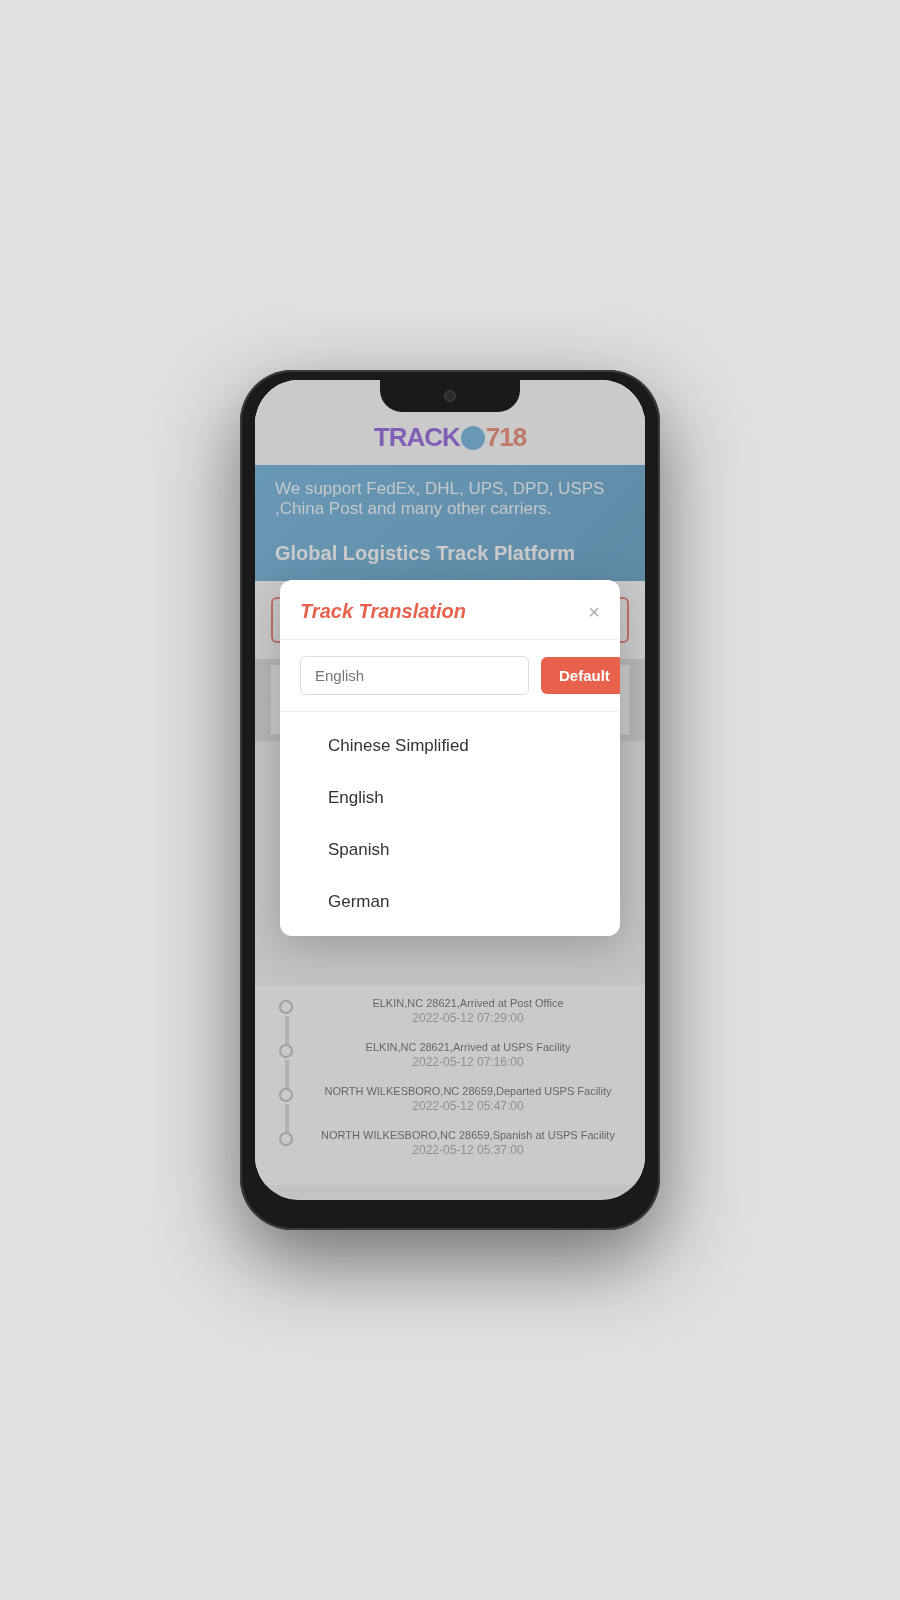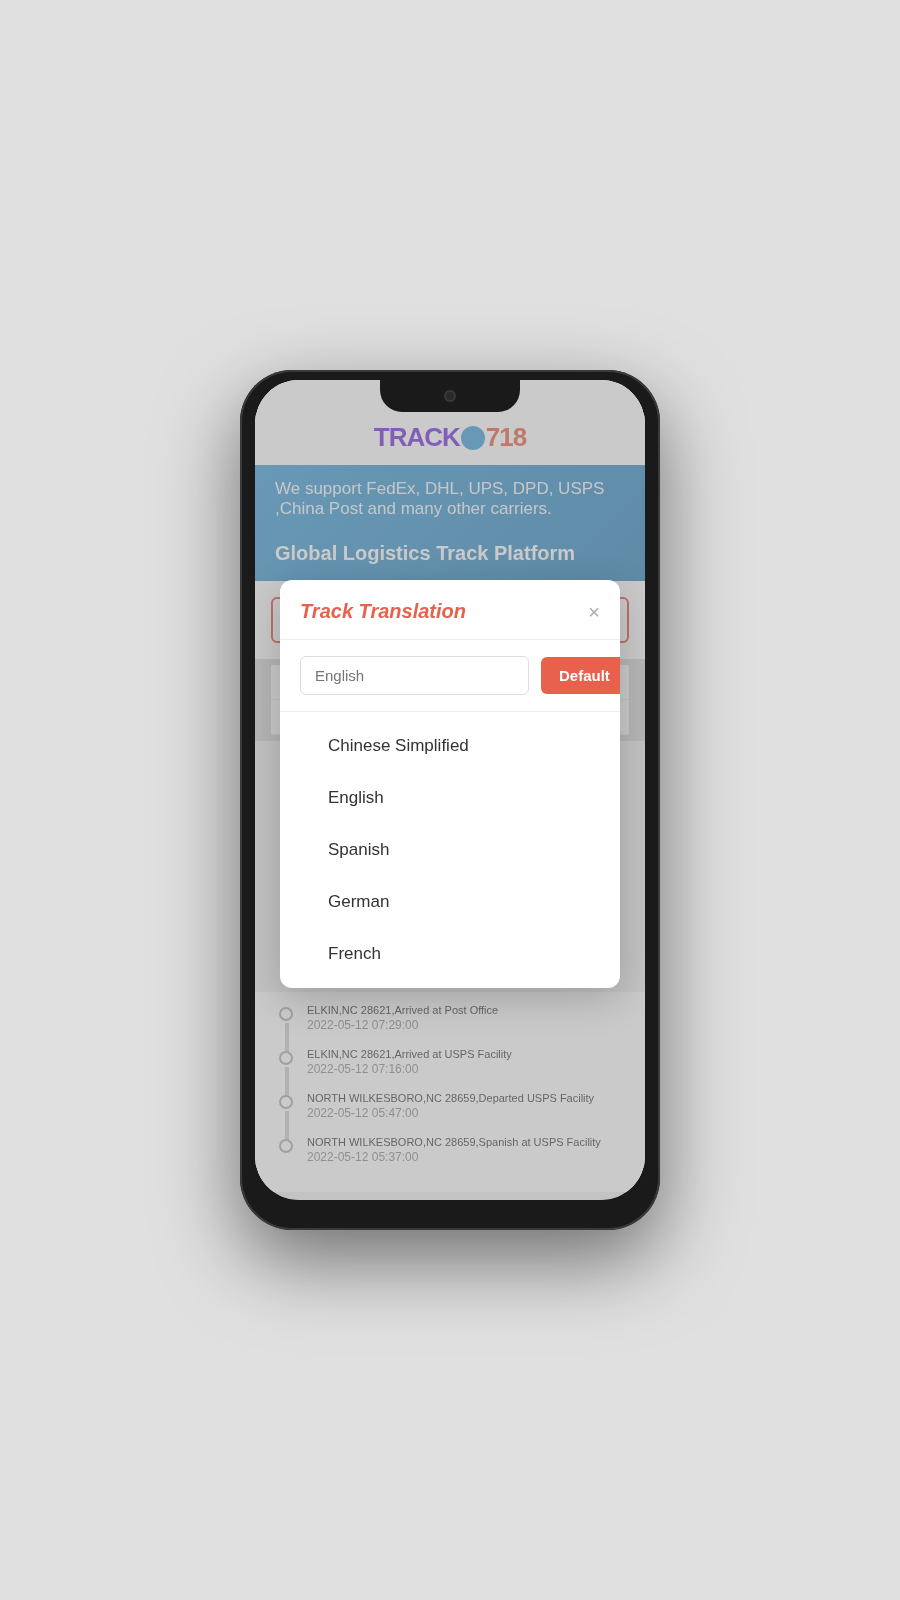--- a/index.html
+++ b/index.html
@@ -392,26 +392,25 @@
             <input class="modal-search-input" type="text" placeholder="English" style="">
             <button class="default-btn">Default</button>
           </div>
 
           <div class="language-list">
 
           <div class="language-item">Chinese Simplified</div>
               <div class="language-item">English</div>
               <div class="language-item">Spanish</div>
               <div class="language-item">German</div>
-              <div class="language-item">French</div>
             </div>
         </div>
       </div>
 
-      <div style="position:absolute; bottom:8px; left:0; right:0; background:#fff; padding: 12px 16px; z-index:1;">
+      <div style="position:absolute; bottom:15px; left:0; right:0; background:#fff; padding: 12px 16px; z-index:1;text-align:center;">
         <div class="track-event">
           <div class="track-dot"></div>
           <div class="track-event-text">
             <div class="track-event-location">ELKIN,NC 28621,Arrived at Post Office</div>
             <div class="track-event-time">2022-05-12 07:29:00</div>
           </div>
         </div>
         <div class="track-event">
           <div class="track-dot"></div>
           <div class="track-event-text">

